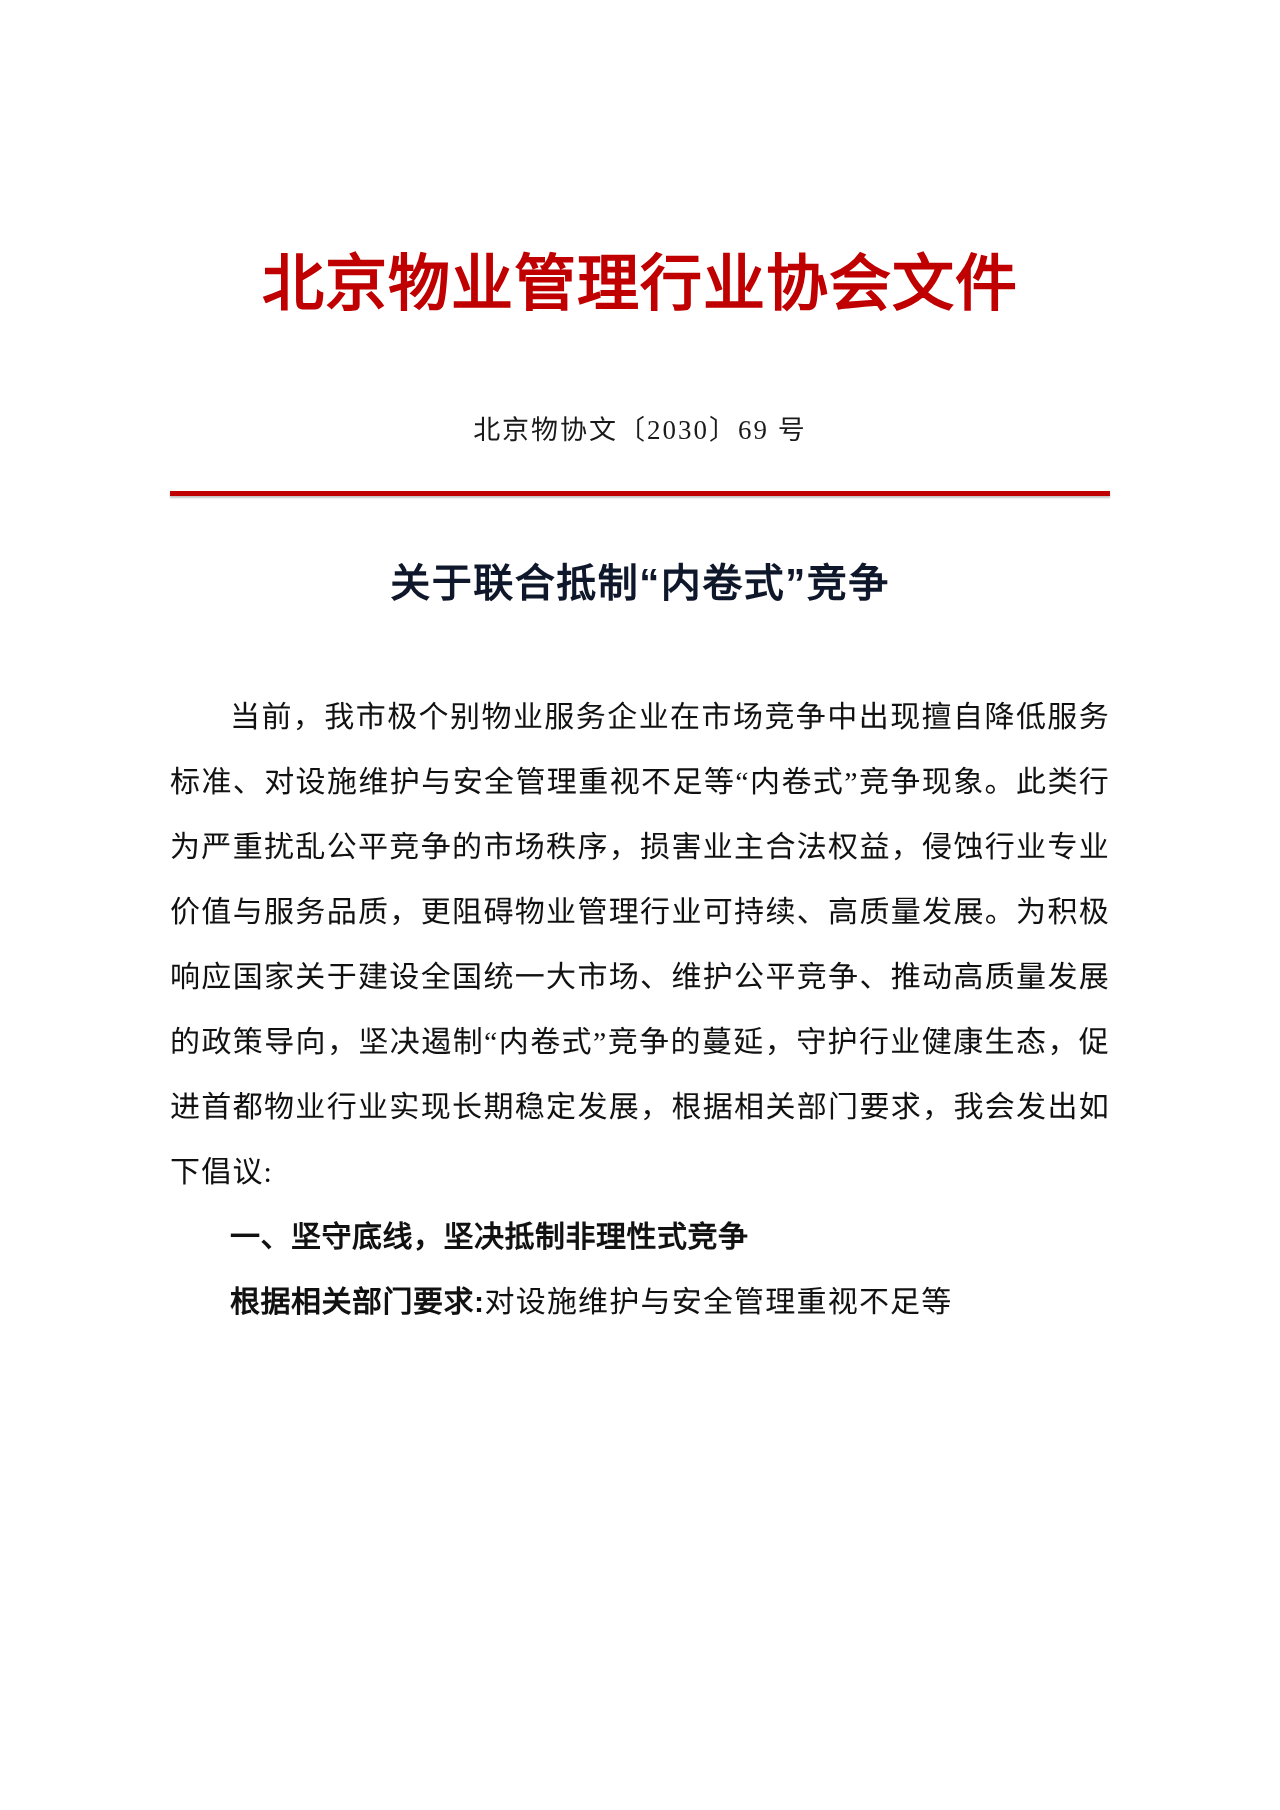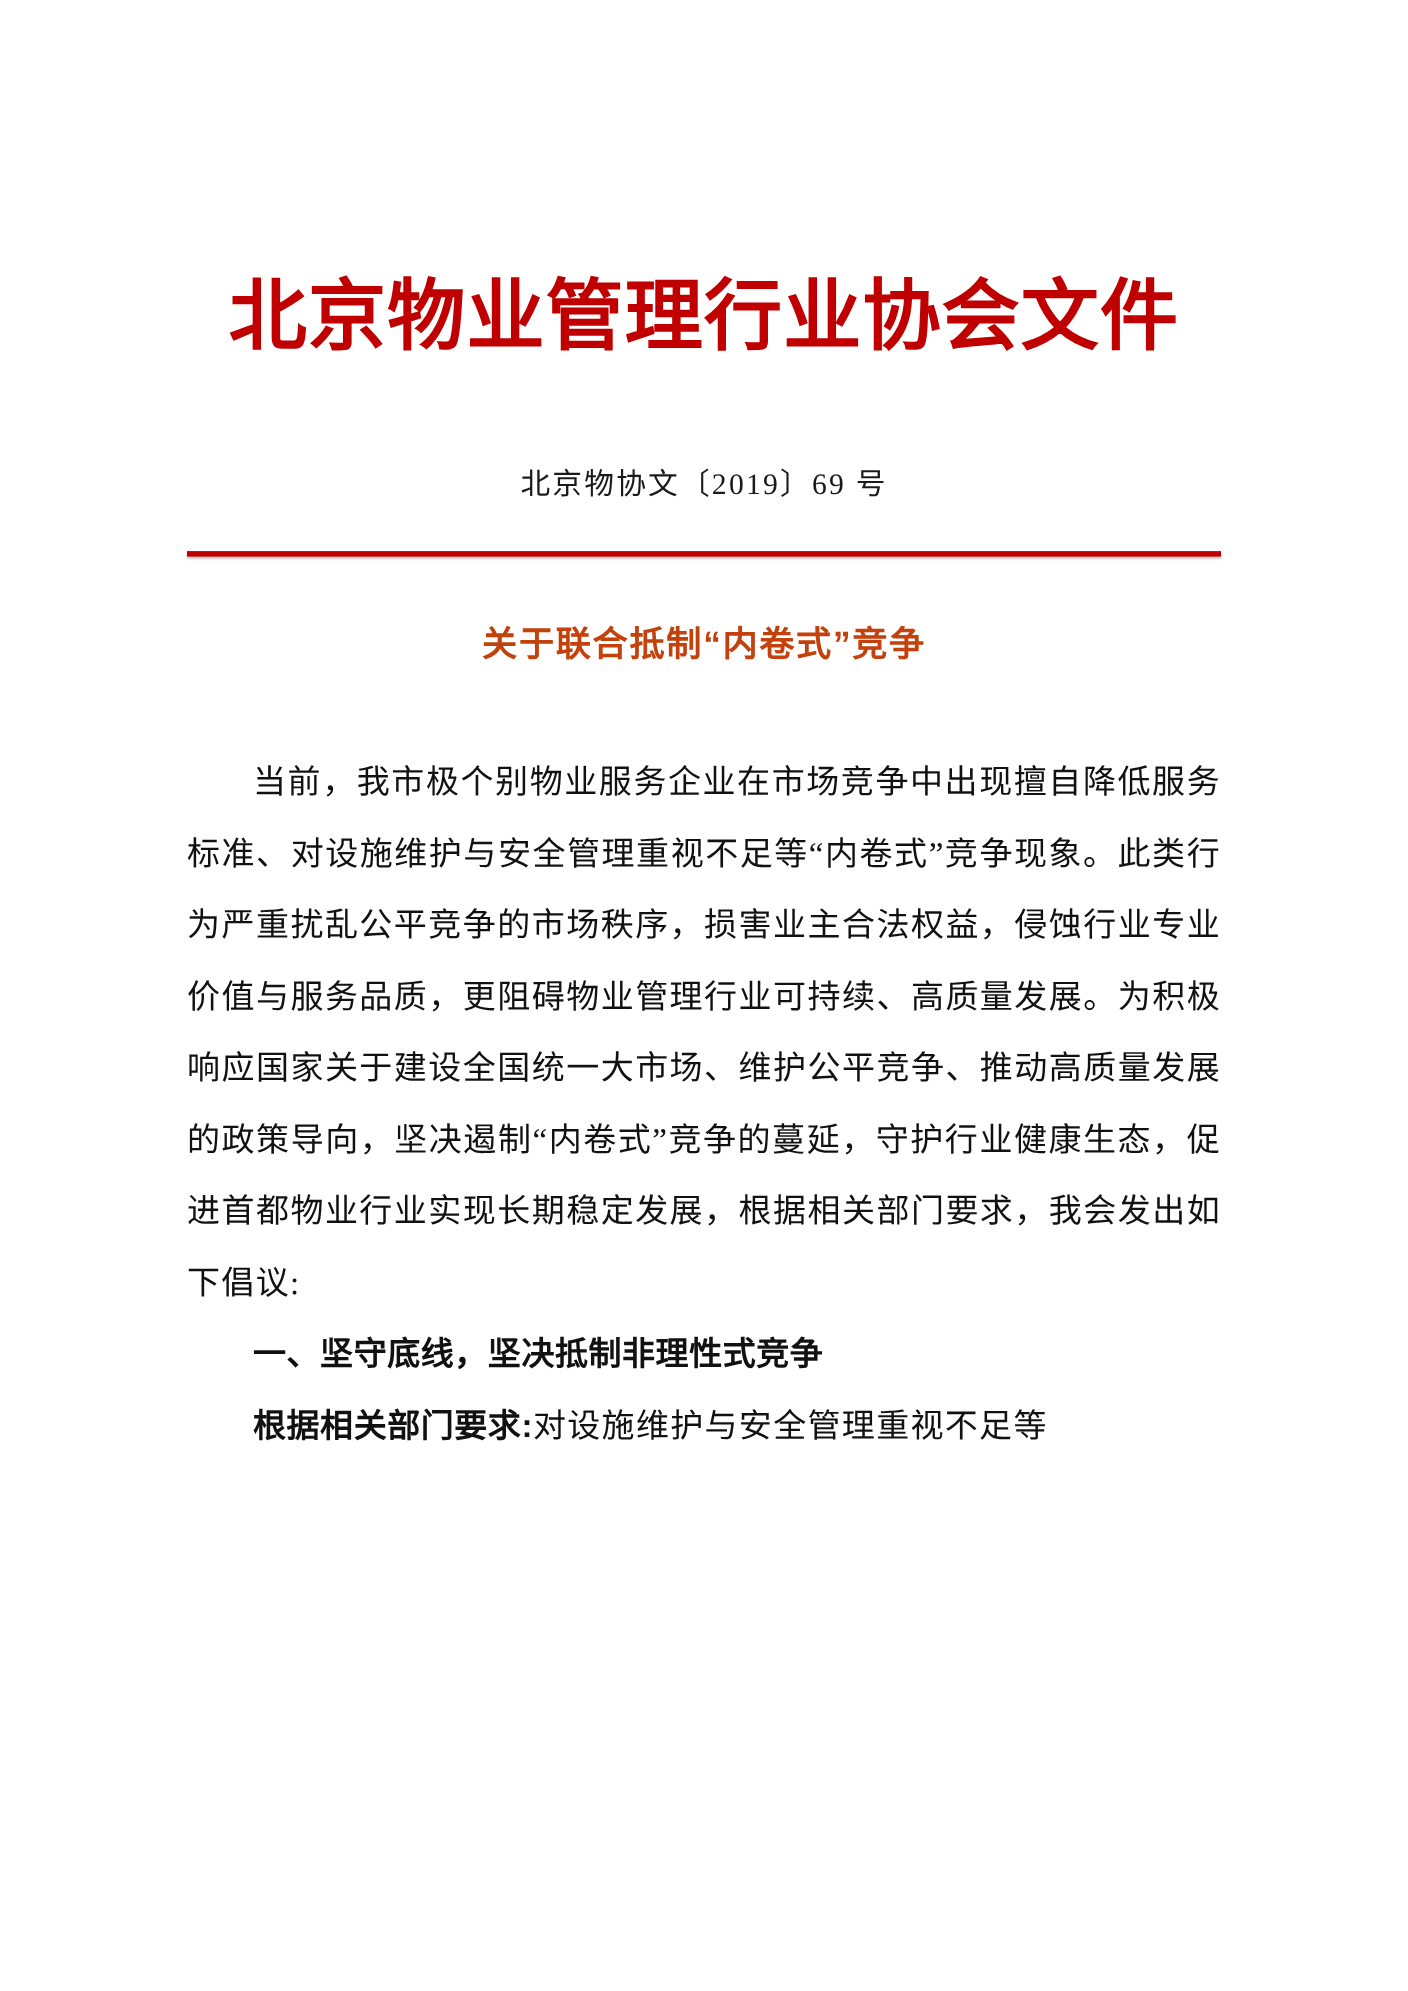--- a/index.html
+++ b/index.html
@@ -27,21 +27,21 @@
     top: 0;
     width: 940px;
   }
 
   
   .masthead {
     margin-top: 248px;
     text-align: center;
     font-family: "Liberation Sans", "DejaVu Sans", sans-serif;
     font-weight: bold;
-    font-size: 71px;
+    font-size: 62px;
     line-height: 1.16;
     color: #c00000;
     letter-spacing: 1px;
     white-space: nowrap;
   }
 
   
   .docnum {
     margin-top: 92px;
     text-align: center;
@@ -60,24 +60,24 @@
     background: #c00000;
     box-shadow: 0 2px 2px rgba(120,120,120,0.45);
   }
 
   
   .heading {
     margin-top: 48px;
     text-align: center;
     font-family: "Liberation Sans", "DejaVu Sans", sans-serif;
     font-weight: bold;
-    font-size: 32px;
+    font-size: 40px;
     line-height: 1.95;
     letter-spacing: 1.5px;
-    color: #c2410c;
+    color: #0f172a;
   }
   .heading .hline { display: block; white-space: nowrap; }
 
   
   .body-block {
     margin-top: 62px;
     font-family: "Liberation Serif", "DejaVu Serif", serif;
     font-size: 30px;
     line-height: 65px;
     letter-spacing: 1.2px;
@@ -100,21 +100,21 @@
   }
 </style>
 </head>
 <body>
 
 <div class="page">
   <div class="content">
 
     <div class="masthead">北京物业管理行业协会文件</div>
 
-    <div class="docnum">北京物协文〔2019〕69 号</div>
+    <div class="docnum">北京物协文〔2030〕69 号</div>
 
     <div class="red-rule"></div>
 
     <div class="heading">
       <span class="hline">关于联合抵制“内卷式”竞争</span>
     </div>
 
     <div class="body-block">
 
 

